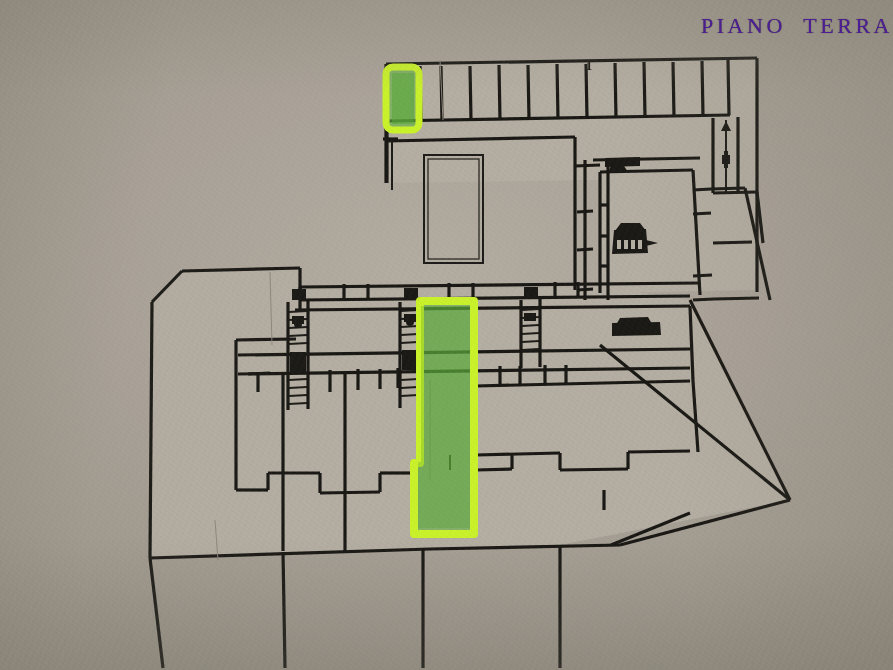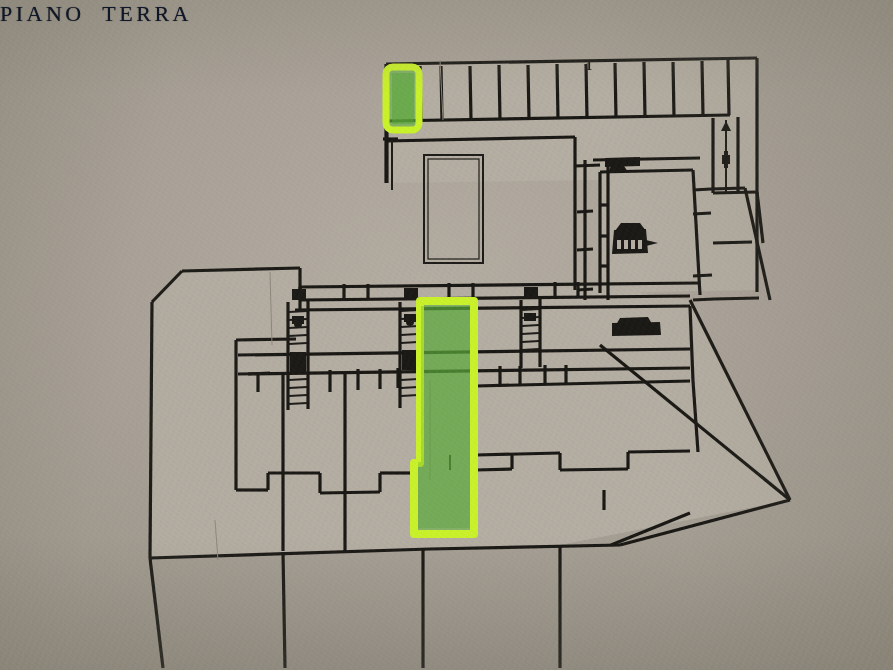--- a/index.html
+++ b/index.html
@@ -39,25 +39,25 @@
     pointer-events: none;
     background-image:
       repeating-linear-gradient(37deg, rgba(255,255,255,.05) 0 2px, rgba(0,0,0,.05) 2px 4px),
       repeating-linear-gradient(113deg, rgba(255,255,255,.04) 0 3px, rgba(0,0,0,.04) 3px 6px);
   }
 
   
   #title {
     position: absolute;
     left: 0; right: 0;
-    top: 1px;
-    text-align: left;
+    top: 13px;
+    text-align: right;
     font-size: 22px;
     letter-spacing: 3.5px;
-    color: #0f172a;
+    color: #4c1d95;
     font-family: "Liberation Serif", serif;
     text-shadow: 0 0 1px rgba(40,38,32,.7);
     white-space: pre;
   }
 
   
   #plan {
     position: absolute;
     left: 0; top: 0;
     width: 893px;

